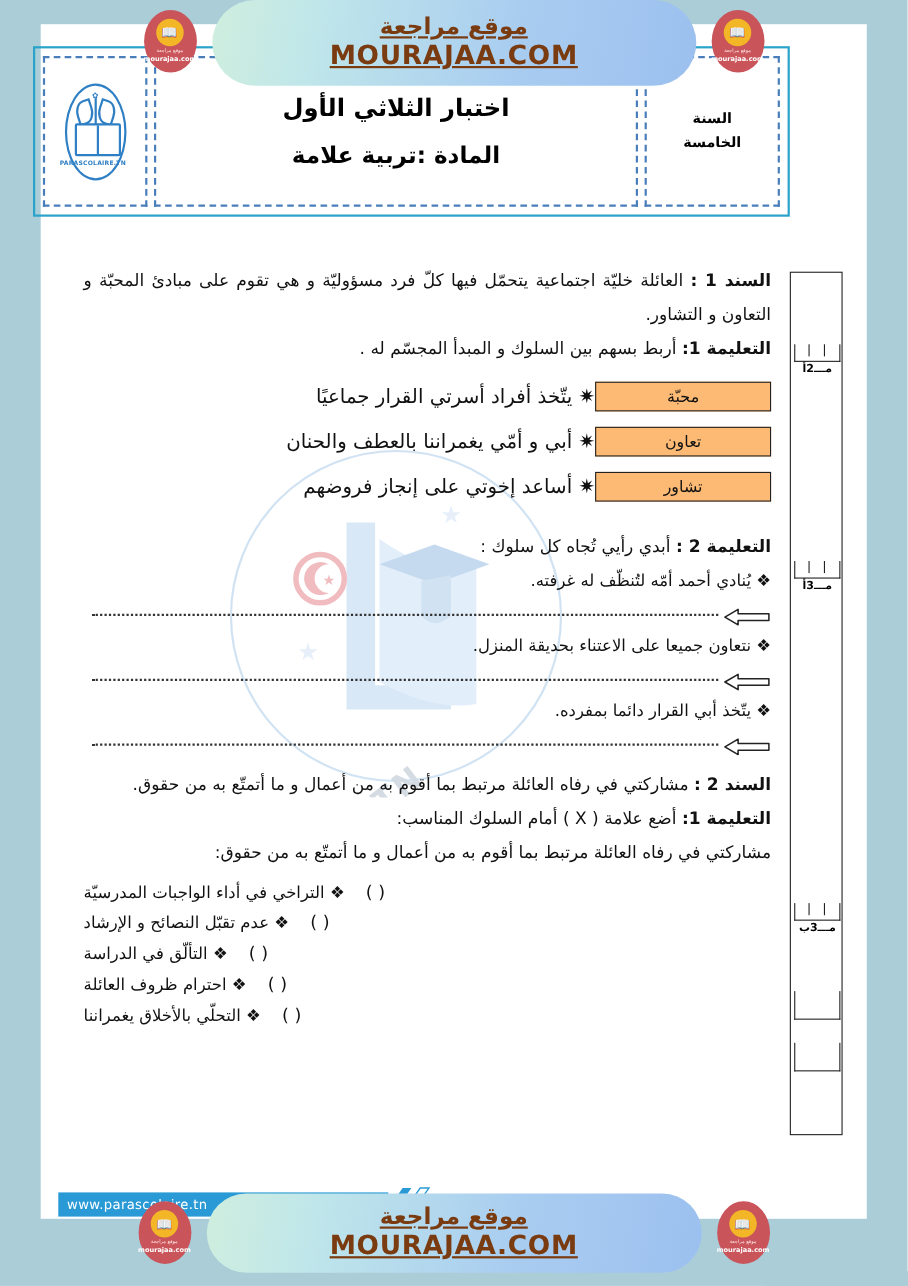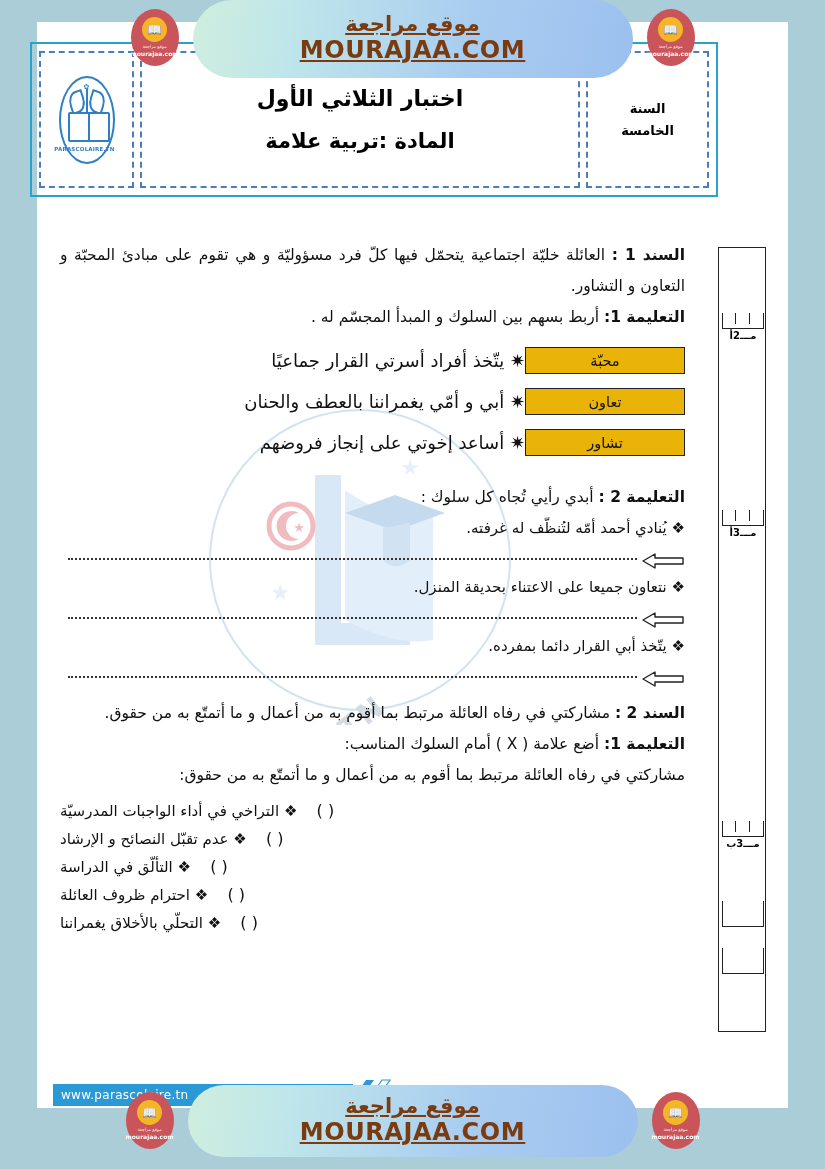--- a/index.html
+++ b/index.html
@@ -116,33 +116,33 @@
   }
 
   
   #watermark{
     position:absolute;left:195px;top:395px;width:330px;height:330px;
     z-index:1;pointer-events:none;opacity:.95;
   }
 
   
   #content{
-    position:absolute;left:60px;top:240px;width:625px;
+    position:absolute;left:76px;top:240px;width:625px;
     z-index:10;color:#111;
   }
   .para{
     font-size:15.5px;line-height:31px;text-align:right;
     font-family:"DejaVu Sans","Liberation Sans",sans-serif;
   }
   .para.just{text-align:justify;text-align-last:right;}
   .lbl{font-weight:bold;}
 
   .row-match{display:flex;align-items:center;margin-top:14px;}
   .match-box{
-    width:160px;height:27px;border:1.4px solid #222;background:#eab308;
+    width:160px;height:27px;border:1.4px solid #222;background:#fdba74;
     display:flex;align-items:center;justify-content:center;
     font-size:14.5px;box-sizing:border-box;
   }
   .match-stmt{flex:1;text-align:right;font-size:18px;padding-left:8px;}
 
   .bullet-line{font-size:15px;line-height:30px;text-align:right;}
   .answer-row{
     display:flex;align-items:center;justify-content:flex-start;
     gap:4px;margin:9px 0 2px 0;direction:ltr;padding-left:8px;
   }

